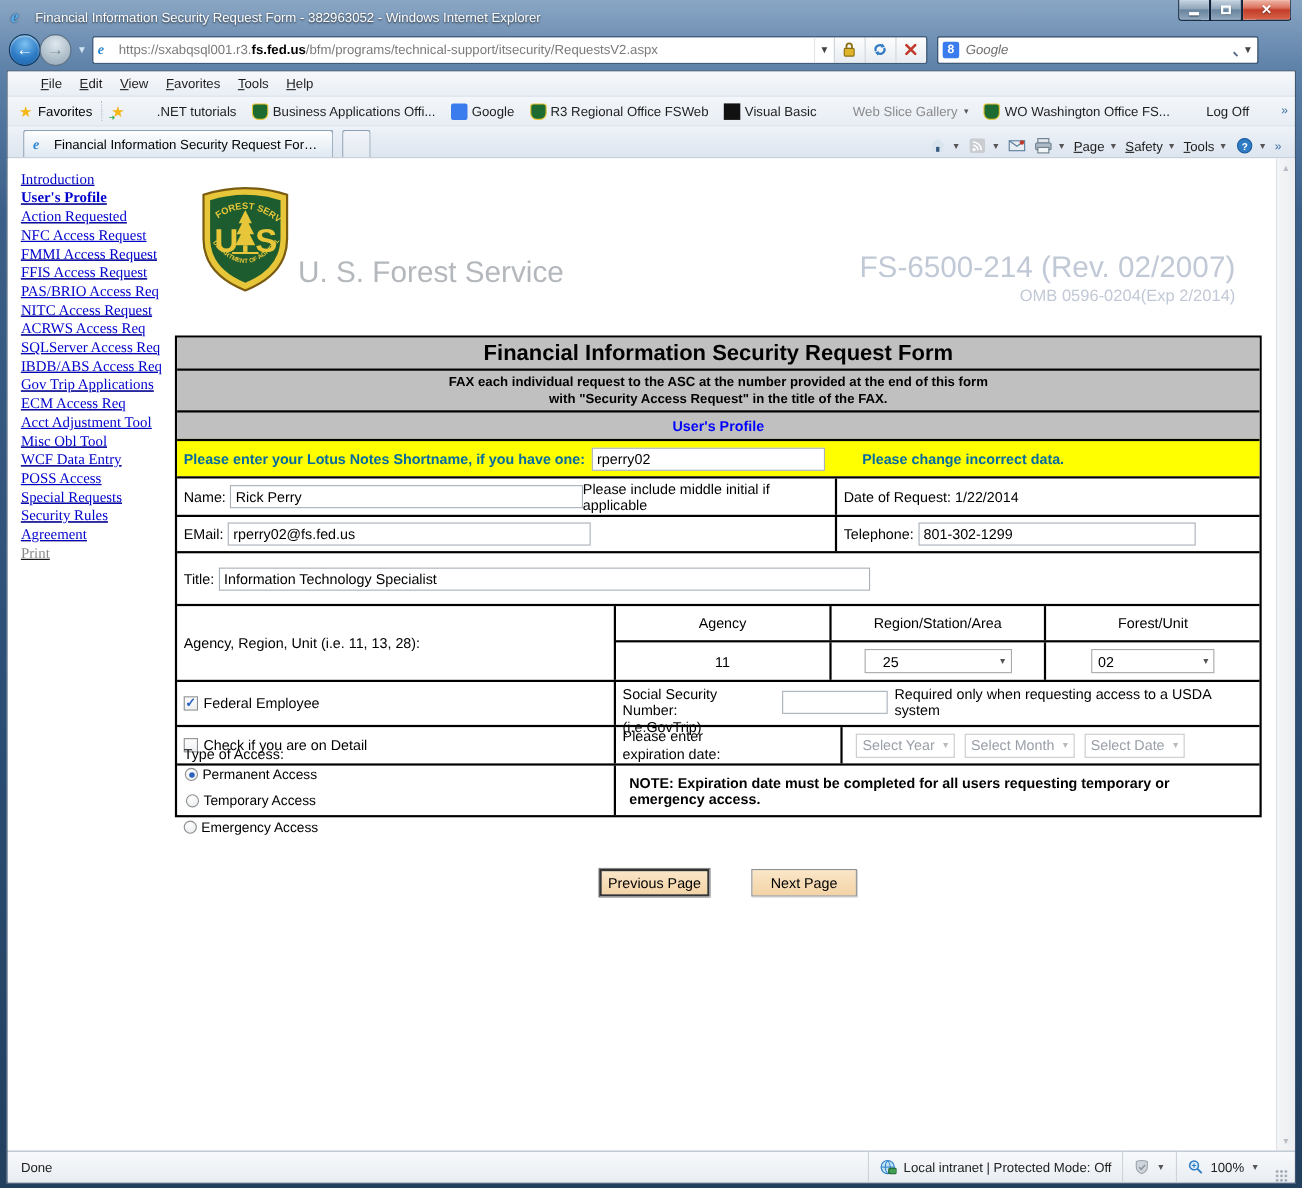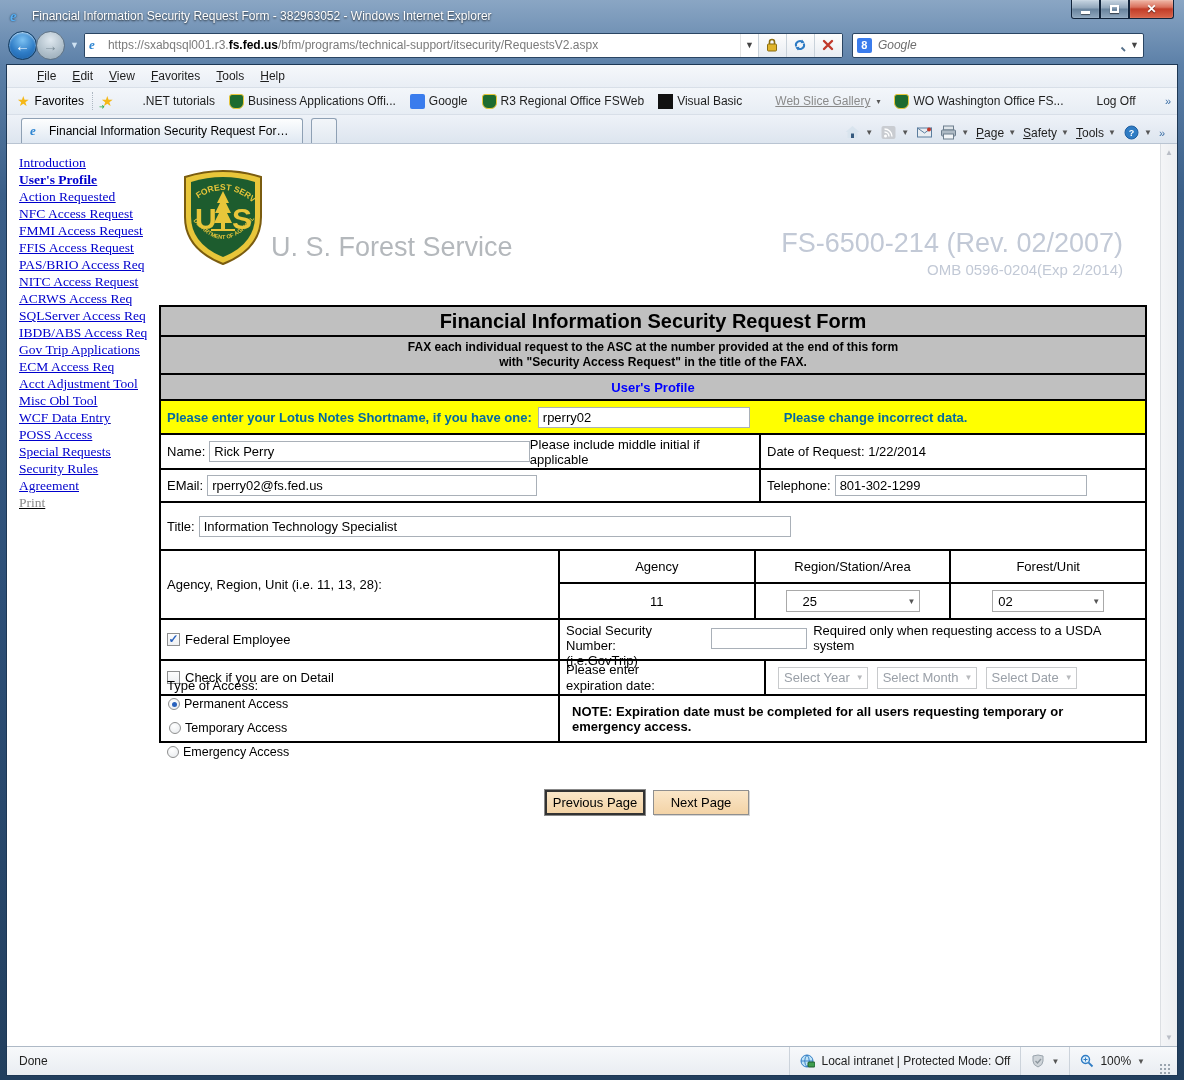--- a/index.html
+++ b/index.html
@@ -51,21 +51,21 @@
   .menubar{ height:23px; background:linear-gradient(180deg,#f6f8fb,#e9eef5); display:flex; align-items:center; padding-left:22px; border-bottom:1px solid #d8dfe8; }
   .menu-item{ display:inline-block; font-size:12px; color:#1e1e1e; padding:2px 8px; }
   .menu-item::first-letter{ text-decoration:underline; }
   .favbar{ height:27px; background:linear-gradient(180deg,#f3f6fa,#e7edf4); display:flex; align-items:center; padding-left:10px; border-bottom:1px solid #d8dfe8; font-size:12px; }
   .star{ color:#f5b817; font-size:14px; margin-right:5px; }
   .fav-sep{ width:1px; height:18px; border-left:1px dotted #aeb8c2; margin:0 8px; }
   .fav-add{ color:#f5b817; font-size:14px; margin-right:10px; position:relative; }
   .fav-add::after{ content:"➜"; position:absolute; left:-2px; bottom:-2px; font-size:7px; color:#2fae4a; }
   .fav-items{ display:flex; align-items:center; gap:14px; }
   .fav-item{ display:flex; align-items:center; gap:4px; color:#1e1e1e; white-space:nowrap; }
-  .fav-item.muted .fav-label{ color:#8a8a8a;text-decoration:underline; }
+  .fav-item.muted .fav-label{ color:#8a8a8a; }
   .fav-item.dd::after{ content:"▾"; font-size:8px; color:#555; margin-left:2px; }
   .fav-ic{ width:15px; height:15px; text-align:center; flex:0 0 auto; }
   .fav-ic.hl{ color:#8b0000; font:bold 10px/15px "Liberation Sans",sans-serif; }
   .fav-ic.shield{ background:#1d6b30; border:1.5px solid #e8c63a; border-radius:3px 3px 6px 6px; }
   .fav-ic.google{ background:#3a7ced; color:#fff; font:bold 10px/15px "Liberation Sans",sans-serif; border-radius:2px; }
   .fav-ic.vb{ background:#111; color:#fff; font:bold 10px/15px "Liberation Sans",sans-serif; }
   .fav-ic.ie{ color:#2f86d2; font:italic bold 13px/15px "Liberation Serif",serif; }
   .chev-more{ margin-left:auto; margin-right:6px; color:#3a6ea5; font-size:11px; }
 
   .tabbar{ height:29px; background:linear-gradient(180deg,#eef2f8,#dde5ef); display:flex; align-items:flex-end; padding:0 6px; border-bottom:1px solid #b9c4d2; }
@@ -142,21 +142,21 @@
   .r-access{ height:47px; }
   .acc-left{ width:399px; flex-direction:column; align-items:flex-start; justify-content:center; display:flex; padding-left:6px; gap:4px; }
   .acc-opts{ display:flex; align-items:center; gap:10px; font-size:12.5px;flex-direction:column; }
   .acc-opt{ display:flex; align-items:center; }
   .note-cell{ flex:1; display:flex; align-items:center; justify-content:center; font-weight:bold; padding:0 12px; }
 
   .btnrow{ position:absolute; left:0; top:646px; width:996px; }
   .btn{ position:absolute; height:25px; font-size:13px; font-family:"Liberation Sans",sans-serif;
     background:linear-gradient(180deg,#fae6c8,#f3d3a6); text-align:center; }
   .btn.default{ left:394px; width:100px; border:2px solid #333; box-shadow:0 0 0 1px #888; }
-  .btn.normal{ left:502px; width:96px; border:1px solid #8f8f8f; box-shadow:1px 1px 0 #d4d4d4; }
+  .btn.normal{ left:532px; width:96px; border:1px solid #8f8f8f; box-shadow:1px 1px 0 #d4d4d4; }
 
   
   .statusbar{ height:29px; background:linear-gradient(180deg,#f7f9fb,#e9edf2); border-top:1px solid #aeb9c6;
     display:flex; align-items:center; font-size:12px; color:#222; padding:0 6px; position:relative; }
   .status-left{ padding-left:6px; }
   .status-right{ margin-left:auto; display:flex; align-items:center; height:100%; }
   .sseg{ display:flex; align-items:center; gap:6px; padding:0 10px; height:100%; border-left:1px solid #ccd3db; }
   .sb-dd{ font-size:8px; color:#555; }
   .grip{ width:12px; height:12px; margin-left:4px;
     background:radial-gradient(circle,#9aa4ae 1px,transparent 1.3px) 0 0/4px 4px; align-self:flex-end; }

